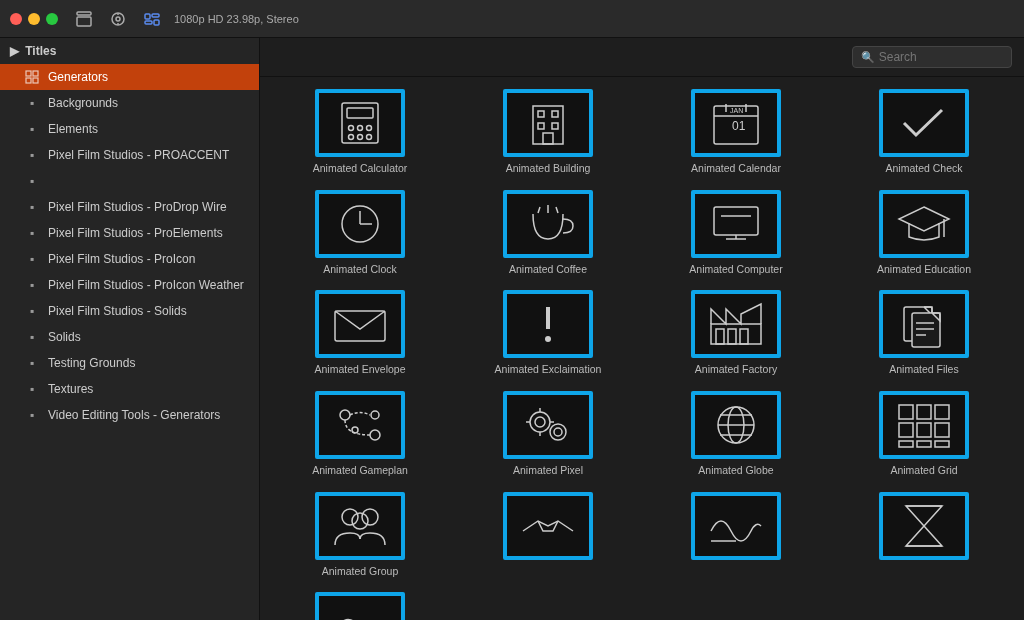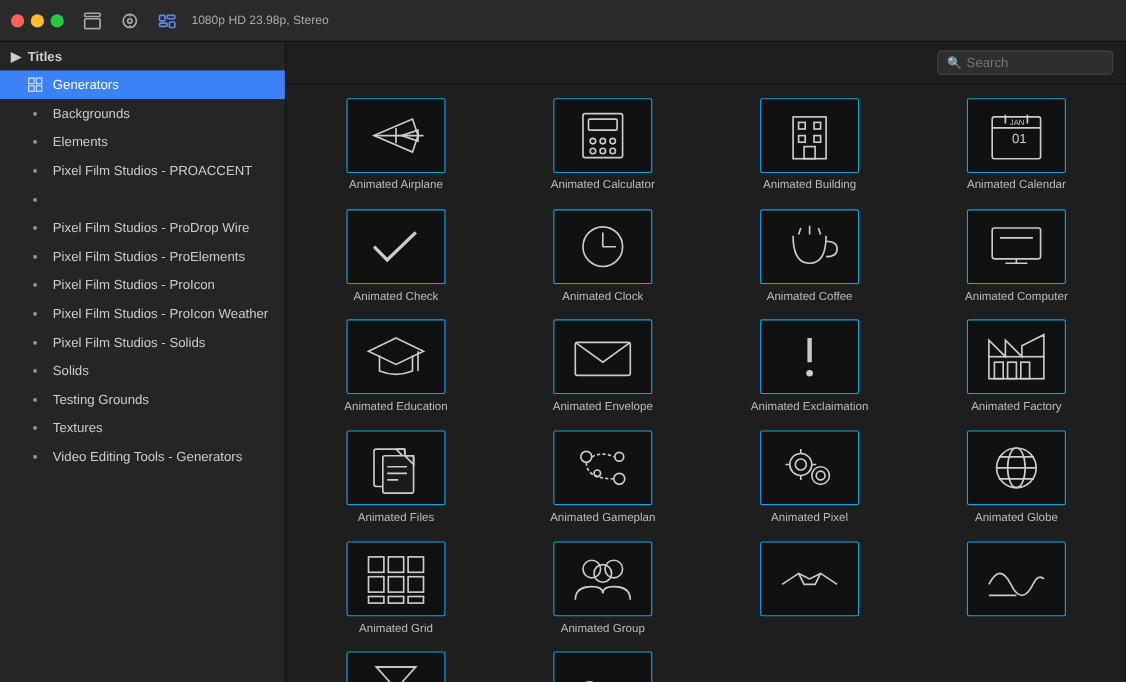--- a/index.html
+++ b/index.html
@@ -95,21 +95,21 @@
     .sidebar-item {
       padding: 5px 12px 5px 24px;
       font-size: 12px;
       color: #ccc;
       cursor: pointer;
       display: flex;
       align-items: center;
       gap: 8px;
     }
     .sidebar-item.active {
-      background: #3b82f6;
+      background: #c2410c;
       color: #fff;
     }
     .sidebar-item-icon {
       width: 16px; height: 16px;
       opacity: 0.7;
       flex-shrink: 0;
       display: flex; align-items: center; justify-content: center;
       font-size: 12px;
     }
 
@@ -170,21 +170,21 @@
       align-items: center;
       cursor: pointer;
       border-radius: 4px;
       padding: 4px 2px 6px;
     }
 
     .generator-thumb {
       width: 90px;
       height: 68px;
       background: #111;
-      border: 1px solid #0ea5e9;
+      border: 4px solid #0ea5e9;
       border-radius: 2px;
       display: flex;
       align-items: center;
       justify-content: center;
       margin-bottom: 5px;
       overflow: hidden;
     }
     .generator-thumb svg {
       width: 60px;
       height: 50px;
@@ -310,31 +310,20 @@
   <div class="content-area">
     <div class="search-bar">
       <div class="search-input-wrapper">
         <span class="search-icon">🔍</span>
         <input type="text" placeholder="Search" style="">
       </div>
     </div>
 
     <div class="grid-area">
       <div class="generator-grid" id="generator-grid">
-      <div class="generator-item">
-            <div class="generator-thumb">
-              <svg viewBox="0 0 60 50">
-                <path d="M10 25 L45 10 L50 25 L45 40 Z" stroke-width="1.5"></path>
-                <line x1="30" y1="18" x2="30" y2="32"></line>
-                <path d="M35 25 L50 20 L50 30 Z"></path>
-                <line x1="10" y1="25" x2="55" y2="25"></line>
-              </svg>
-            </div>
-            <div class="generator-label">Animated Airplane</div>
-          </div>
           <div class="generator-item">
             <div class="generator-thumb">
               <svg viewBox="0 0 60 50">
                 <rect x="12" y="5" width="36" height="40" rx="2"></rect>
                 <rect x="17" y="10" width="26" height="10" rx="1"></rect>
                 <circle cx="21" cy="30" r="2.5"></circle>
                 <circle cx="30" cy="30" r="2.5"></circle>
                 <circle cx="39" cy="30" r="2.5"></circle>
                 <circle cx="21" cy="39" r="2.5"></circle>
                 <circle cx="30" cy="39" r="2.5"></circle>

